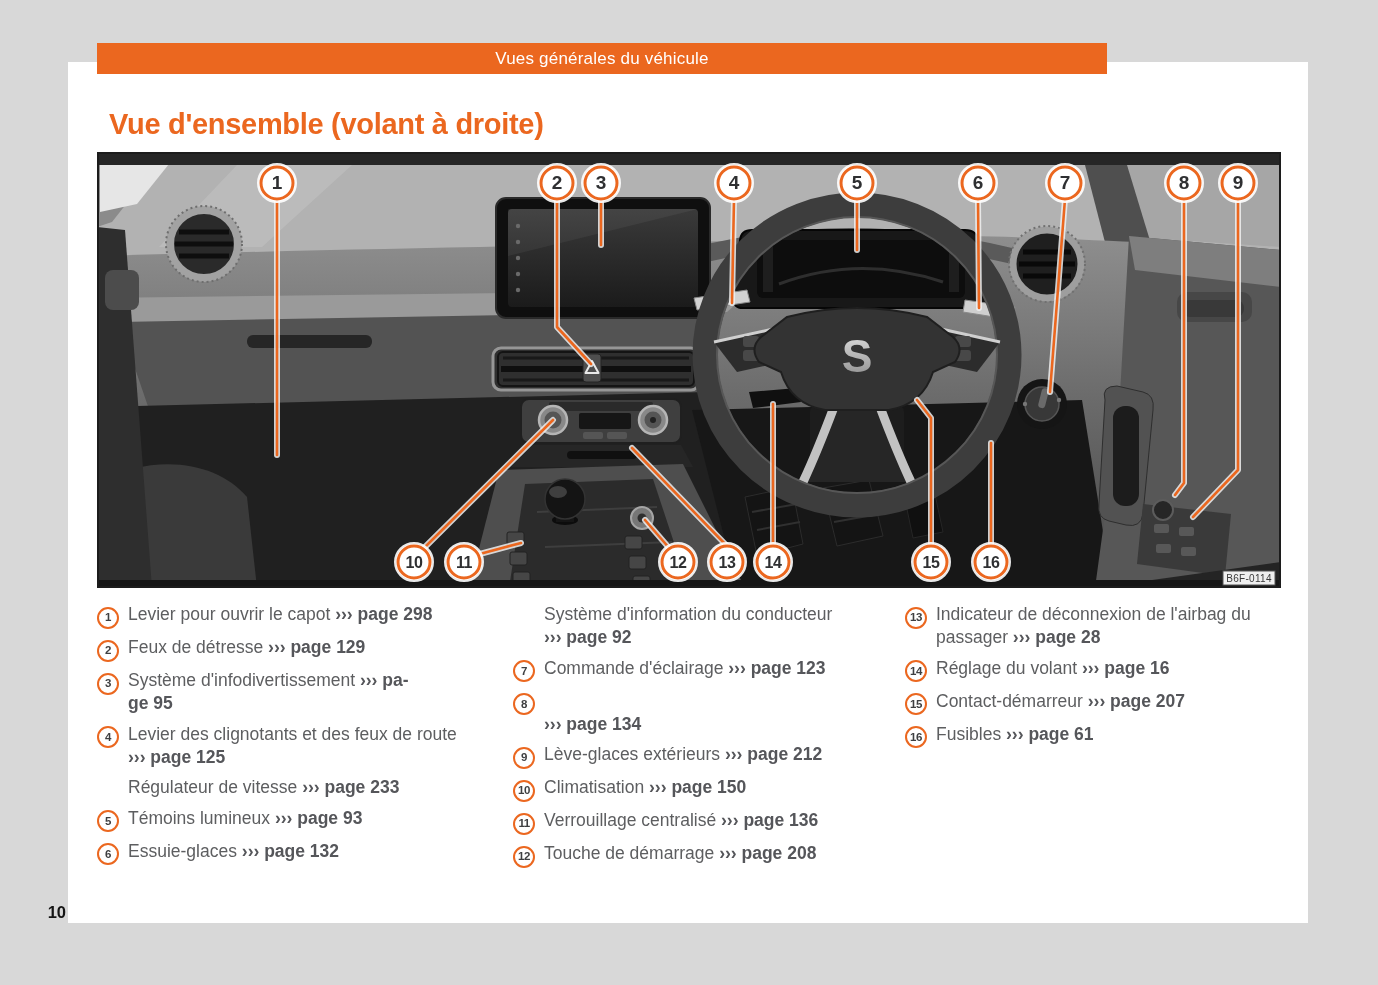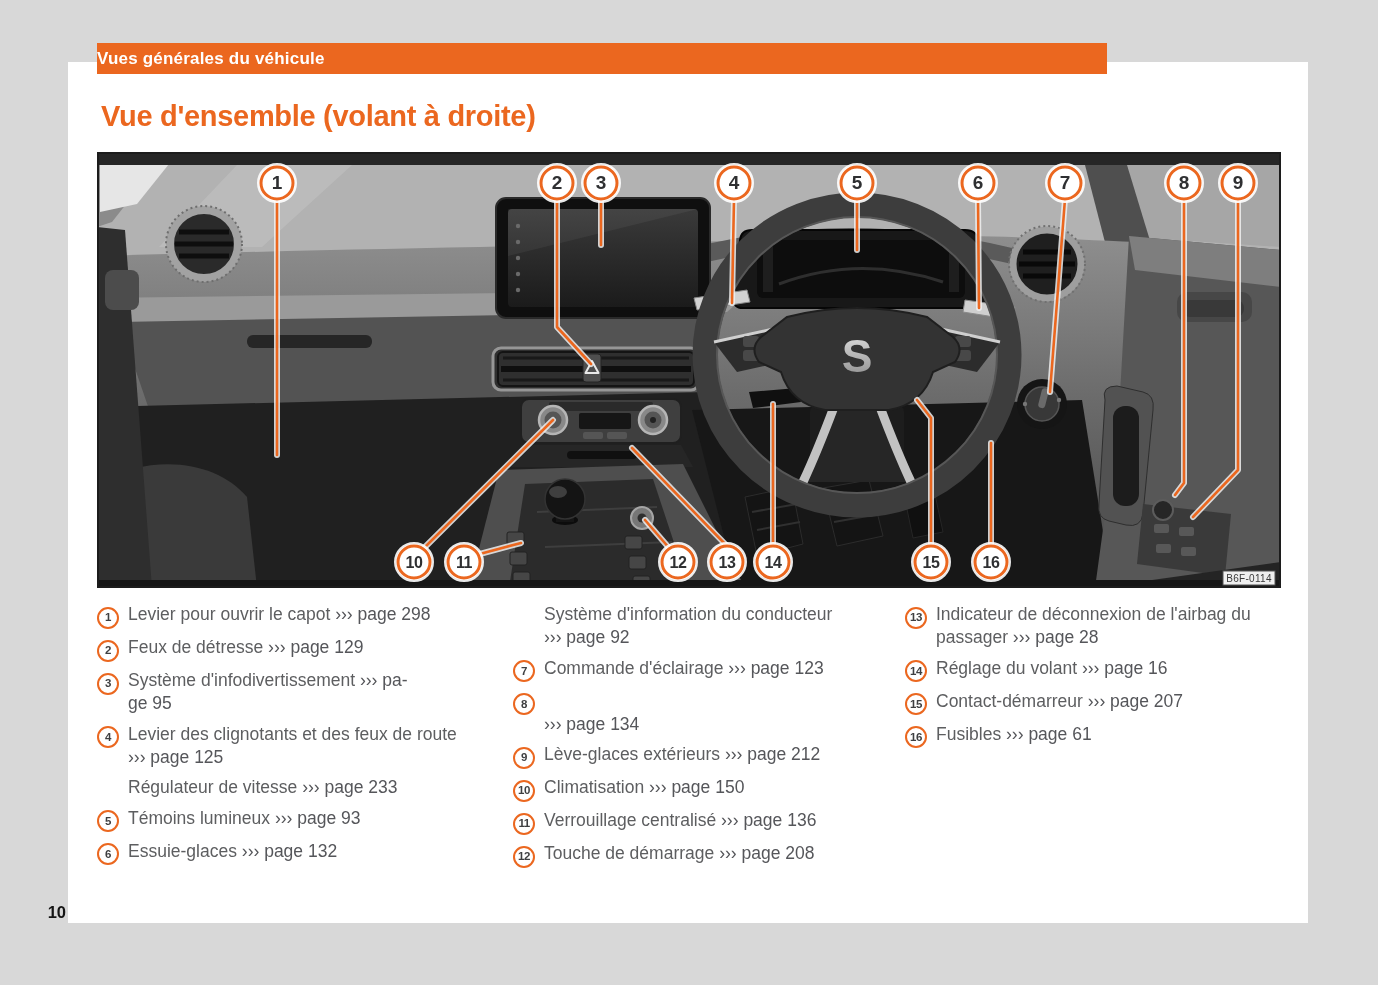--- a/index.html
+++ b/index.html
@@ -1,56 +1,56 @@
 <!DOCTYPE html>
 <html><head>
 <meta charset="utf-8">
 <style>
   :root{ --orange:#EB671F; --txt:#5D5E60; --bold:#55565A; }
   html,body{margin:0;padding:0;}
   body{background:#D8D8D8;font-family:"Liberation Sans",sans-serif;}
   #canvas{position:relative;width:1378px;height:985px;background:#D8D8D8;overflow:hidden;}
   .page{position:absolute;left:68px;top:62px;width:1240px;height:861px;background:#FFFFFF;}
   .header-bar{position:absolute;left:97px;top:43px;width:1010px;height:31px;background:var(--orange);
-    color:#fff;font-size:17px;font-weight:700;line-height:31px;letter-spacing:.2px;}
+    color:#fff;font-size:17px;font-weight:400;text-align:center;line-height:31px;letter-spacing:.2px;}
   .doc-title{position:absolute;left:97px;top:96px;font-size:29px;font-weight:700;color:var(--orange);letter-spacing:-.3px;}
   .illustration{position:absolute;left:97px;top:152px;width:1184px;height:436px;}
   .page-num{position:absolute;left:40px;top:903px;width:26px;text-align:right;font-size:16.5px;font-weight:700;color:#141414;}
 
   
   .legend-col{position:absolute;top:603px;font-size:17.5px;line-height:23px;color:var(--txt);}
   .col1{left:97px;width:392px;} .col2{left:503px;width:388px;margin-left:10px;} .col3{left:905px;width:380px;}
   .legend-item{display:flex;margin-bottom:7.5px;}
   .num{width:31px;flex:0 0 31px;padding-top:1px;}
   .circle{display:inline-flex;align-items:center;justify-content:center;width:18px;height:18px;
     border:2px solid var(--orange);border-radius:50%;font-size:11.5px;font-weight:700;color:#3E3F41;
     background:#fff;letter-spacing:-.5px;}
   .txt{flex:1;}
-  .ref{font-weight:400;color:var(--bold);}
+  .ref{font-weight:700;color:var(--bold);}
 
   
   .lead-casing{fill:none;stroke:#F0F0F0;stroke-width:6;stroke-linecap:round;stroke-linejoin:round;opacity:.85;}
   .lead{fill:none;stroke:var(--orange);stroke-width:2.6;stroke-linecap:round;stroke-linejoin:round;}
   .callout-halo{fill:#fff;stroke:rgba(255,255,255,.9);stroke-width:4;}
   .callout-circle{fill:#fff;stroke:var(--orange);stroke-width:3;}
   .callout-num{font-family:"Liberation Sans",sans-serif;font-size:19px;font-weight:700;fill:#2F3032;text-anchor:middle;}
   .callout-num.two{font-size:16px;letter-spacing:-.5px;}
   .img-code{font-family:"Liberation Sans",sans-serif;font-size:10px;fill:#3A3A3A;text-anchor:middle;letter-spacing:.3px;}
 </style>
 </head>
 <body>
 
 <div id="canvas">
   <div class="page"></div>
 
   <div class="header-bar">
     <span>Vues générales du véhicule</span>
   </div>
 
-  <h1 class="doc-title" style="margin:4px;">Vue d'ensemble (volant à droite)</h1>
+  <h1 class="doc-title" style="margin:12px;">Vue d'ensemble (volant à droite)</h1>
 
   <div class="page-num">10</div>
 
   <svg class="illustration" viewBox="0 0 1184 436">
     <defs>
       <linearGradient id="dashGrad" x1="0" y1="0" x2="0" y2="1">
         <stop offset="0" stop-color="#8E8E8E"></stop>
           <stop offset="0.45" stop-color="#6C6C6C"></stop>
           <stop offset="1" stop-color="#474747"></stop>
       </linearGradient>

